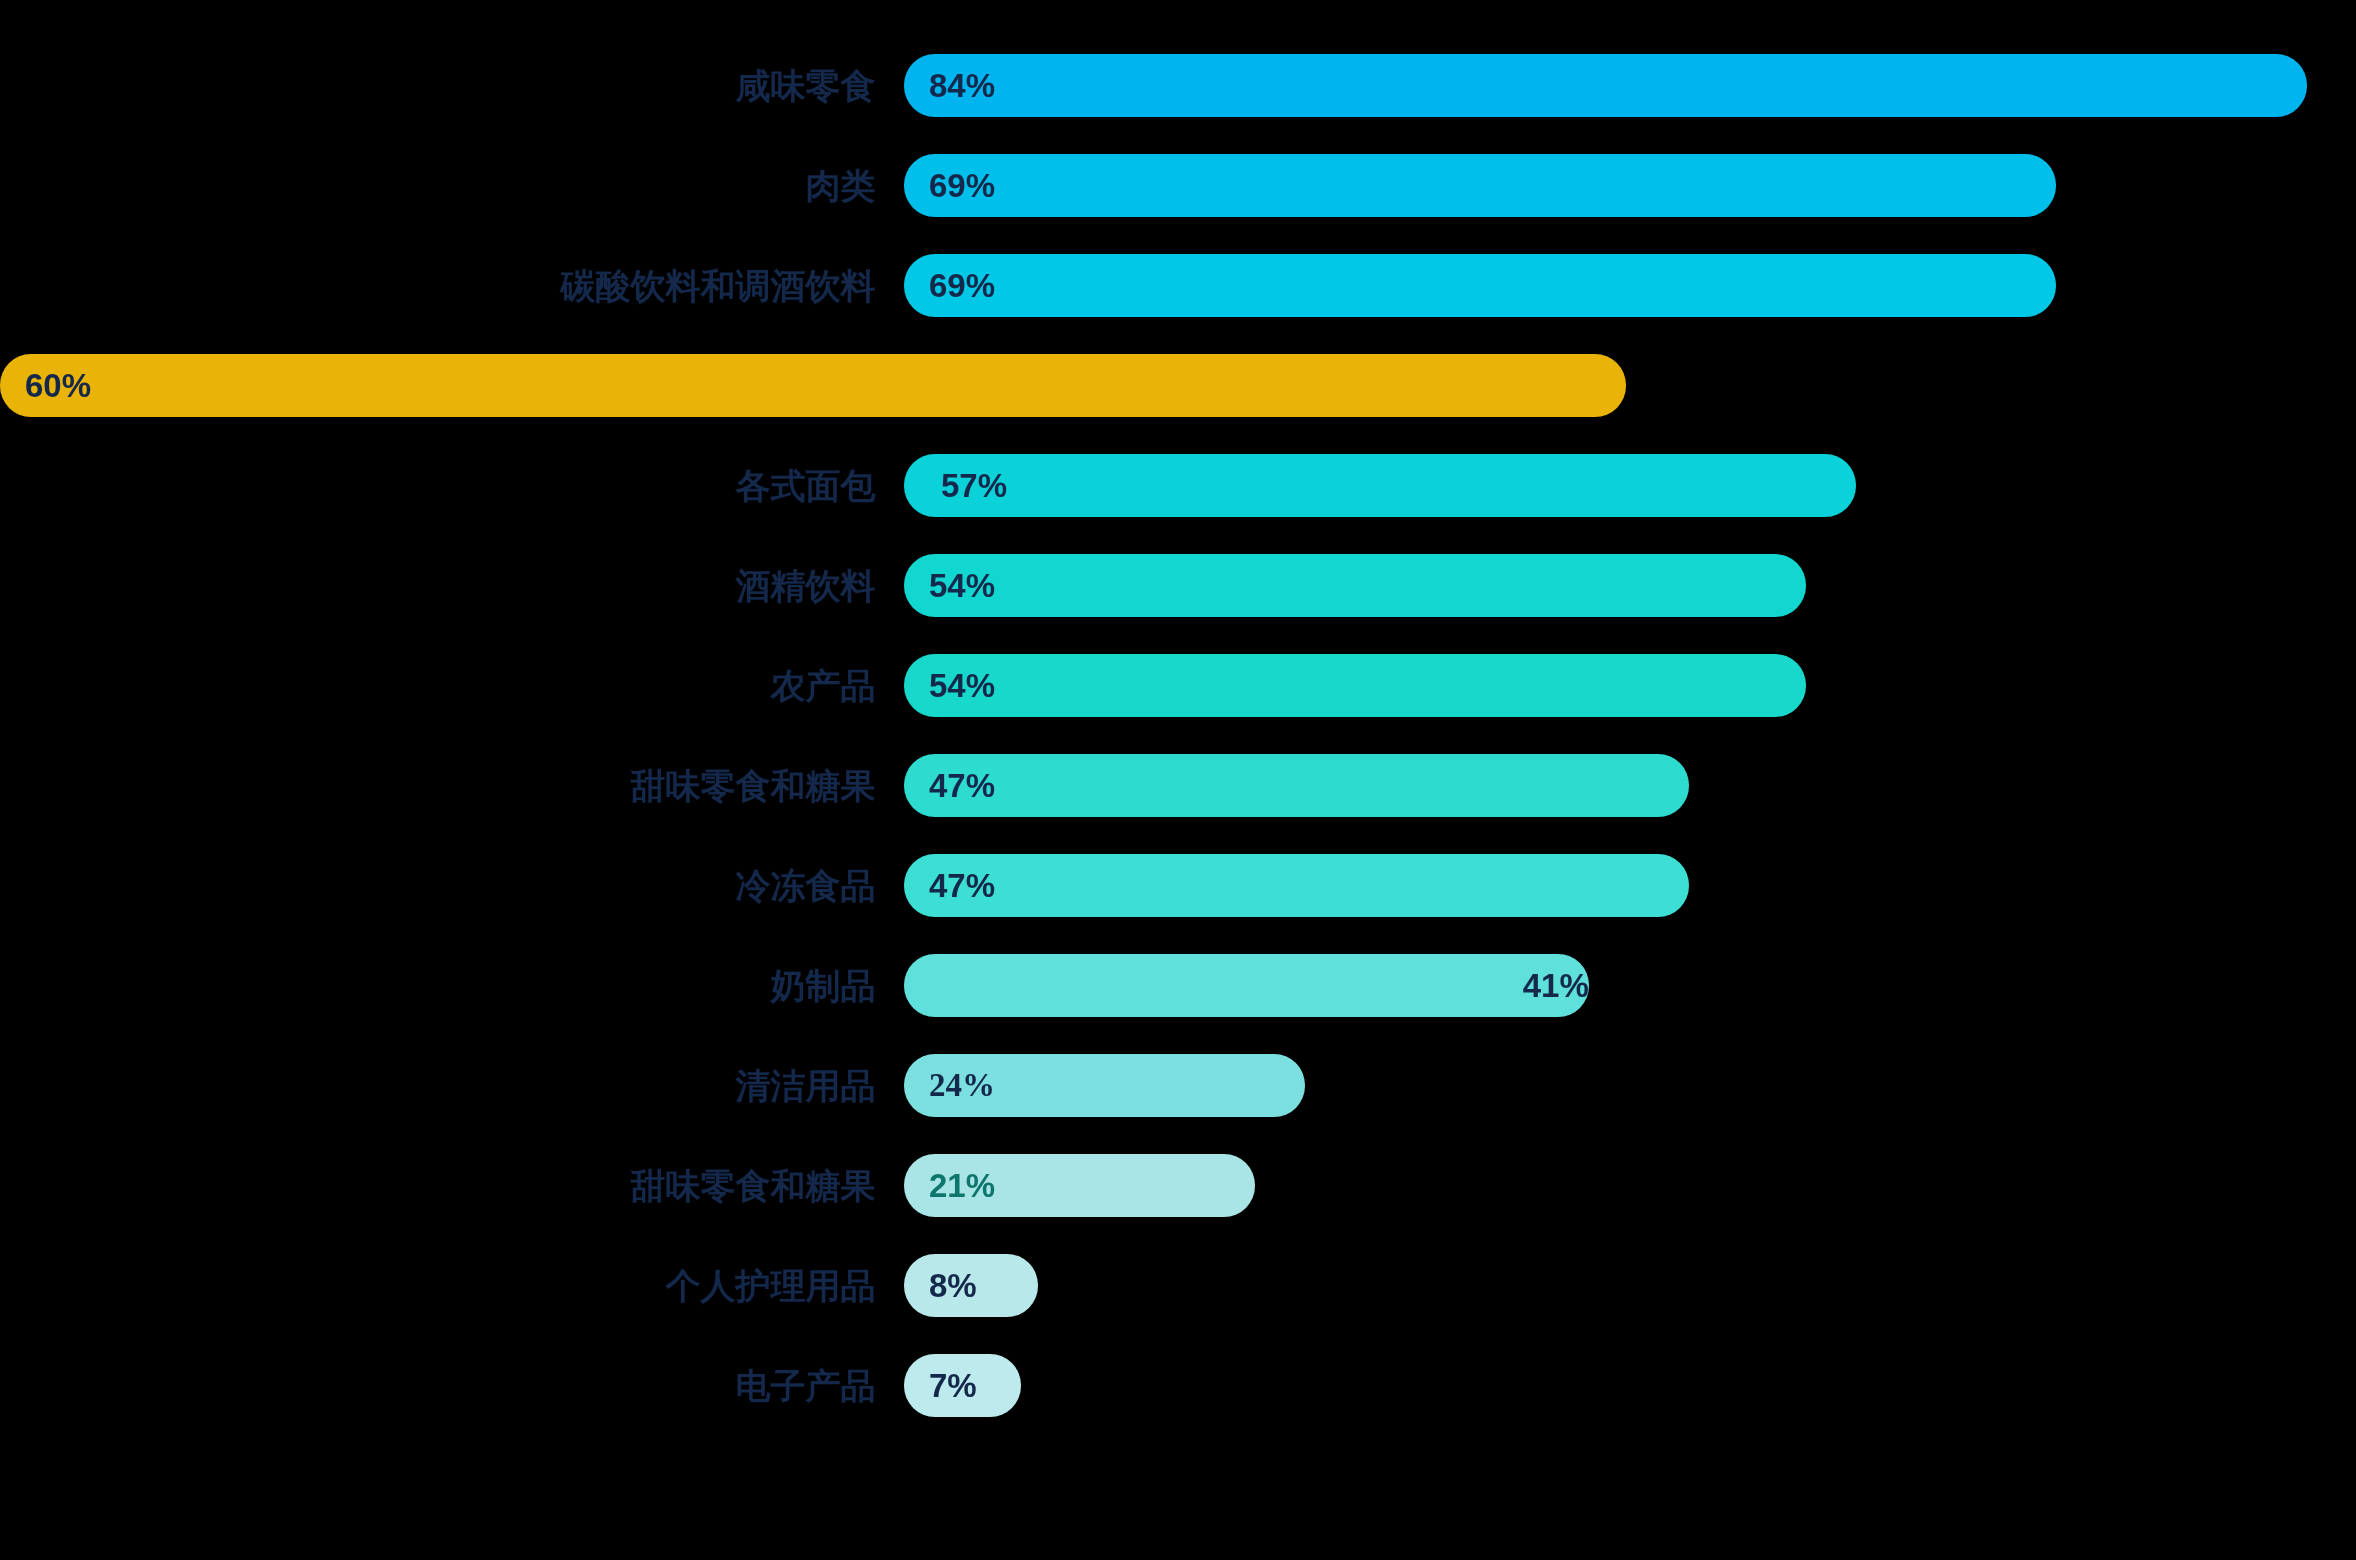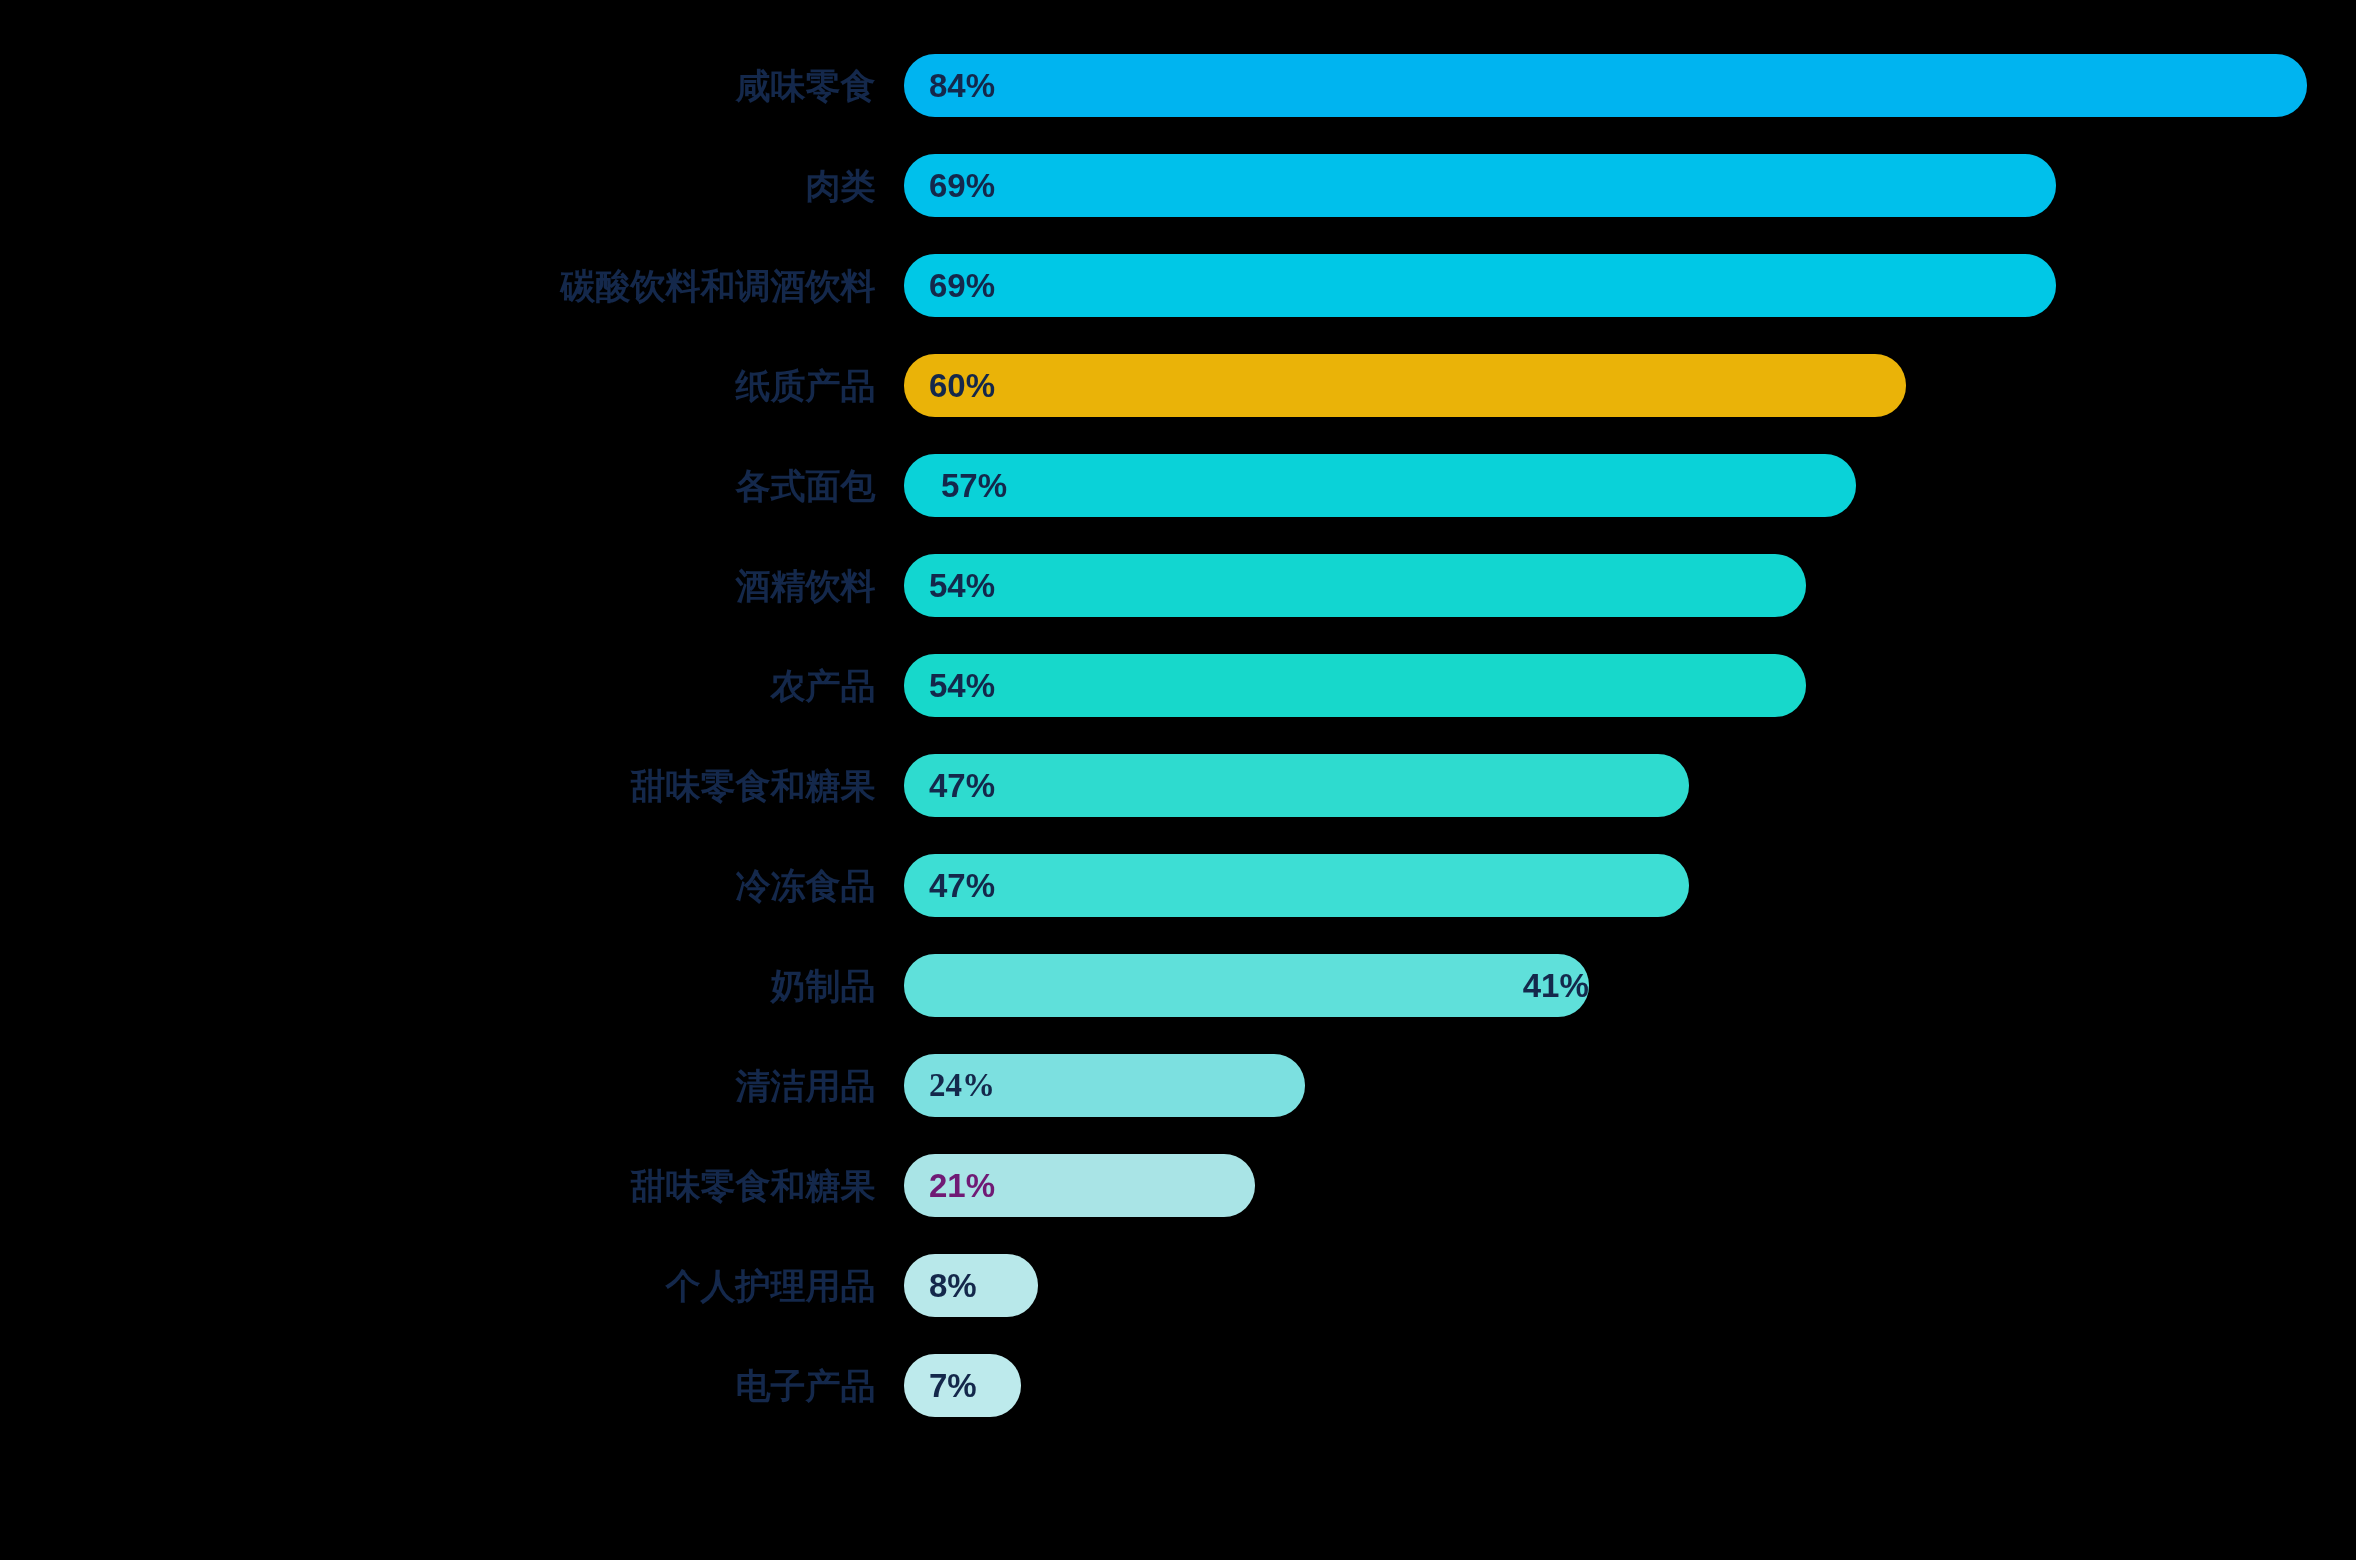--- a/index.html
+++ b/index.html
@@ -110,23 +110,20 @@
         <div class="label-cell">
           <span class="cat-label">碳酸饮料和调酒饮料</span>
         </div>
         <div class="track">
           <div class="bar" style="width: 79.3103%; background: rgb(0, 200, 230);">
             <span class="bar-value" style="color: rgb(20, 40, 75);">69%</span>
           </div>
         </div>
       </div>
       <div class="row">
-        <div class="label-cell">
-          <span class="cat-label">纸质产品</span>
-        </div>
         <div class="track">
           <div class="bar" style="width: 68.9655%; background: #eab308;">
             <span class="bar-value" style="color: rgb(20, 40, 75);">60%</span>
           </div>
         </div>
       </div>
       <div class="row">
         <div class="label-cell">
           <span class="cat-label">各式面包</span>
         </div>
@@ -195,21 +192,21 @@
             <span class="bar-value" style="color: rgb(20, 40, 75); font-family: Liberation Serif, serif;">24%</span>
           </div>
         </div>
       </div>
       <div class="row">
         <div class="label-cell">
           <span class="cat-label">甜味零食和糖果</span>
         </div>
         <div class="track">
           <div class="bar" style="width: 24.1379%; background: rgb(169, 228, 230);">
-            <span class="bar-value" style="color: #701a75;">21%</span>
+            <span class="bar-value" style="color: #0f766e;">21%</span>
           </div>
         </div>
       </div>
       <div class="row">
         <div class="label-cell">
           <span class="cat-label">个人护理用品</span>
         </div>
         <div class="track">
           <div class="bar" style="width: 9.1954%; background: rgb(184, 232, 234);">
             <span class="bar-value" style="color: rgb(20, 40, 75);">8%</span>

